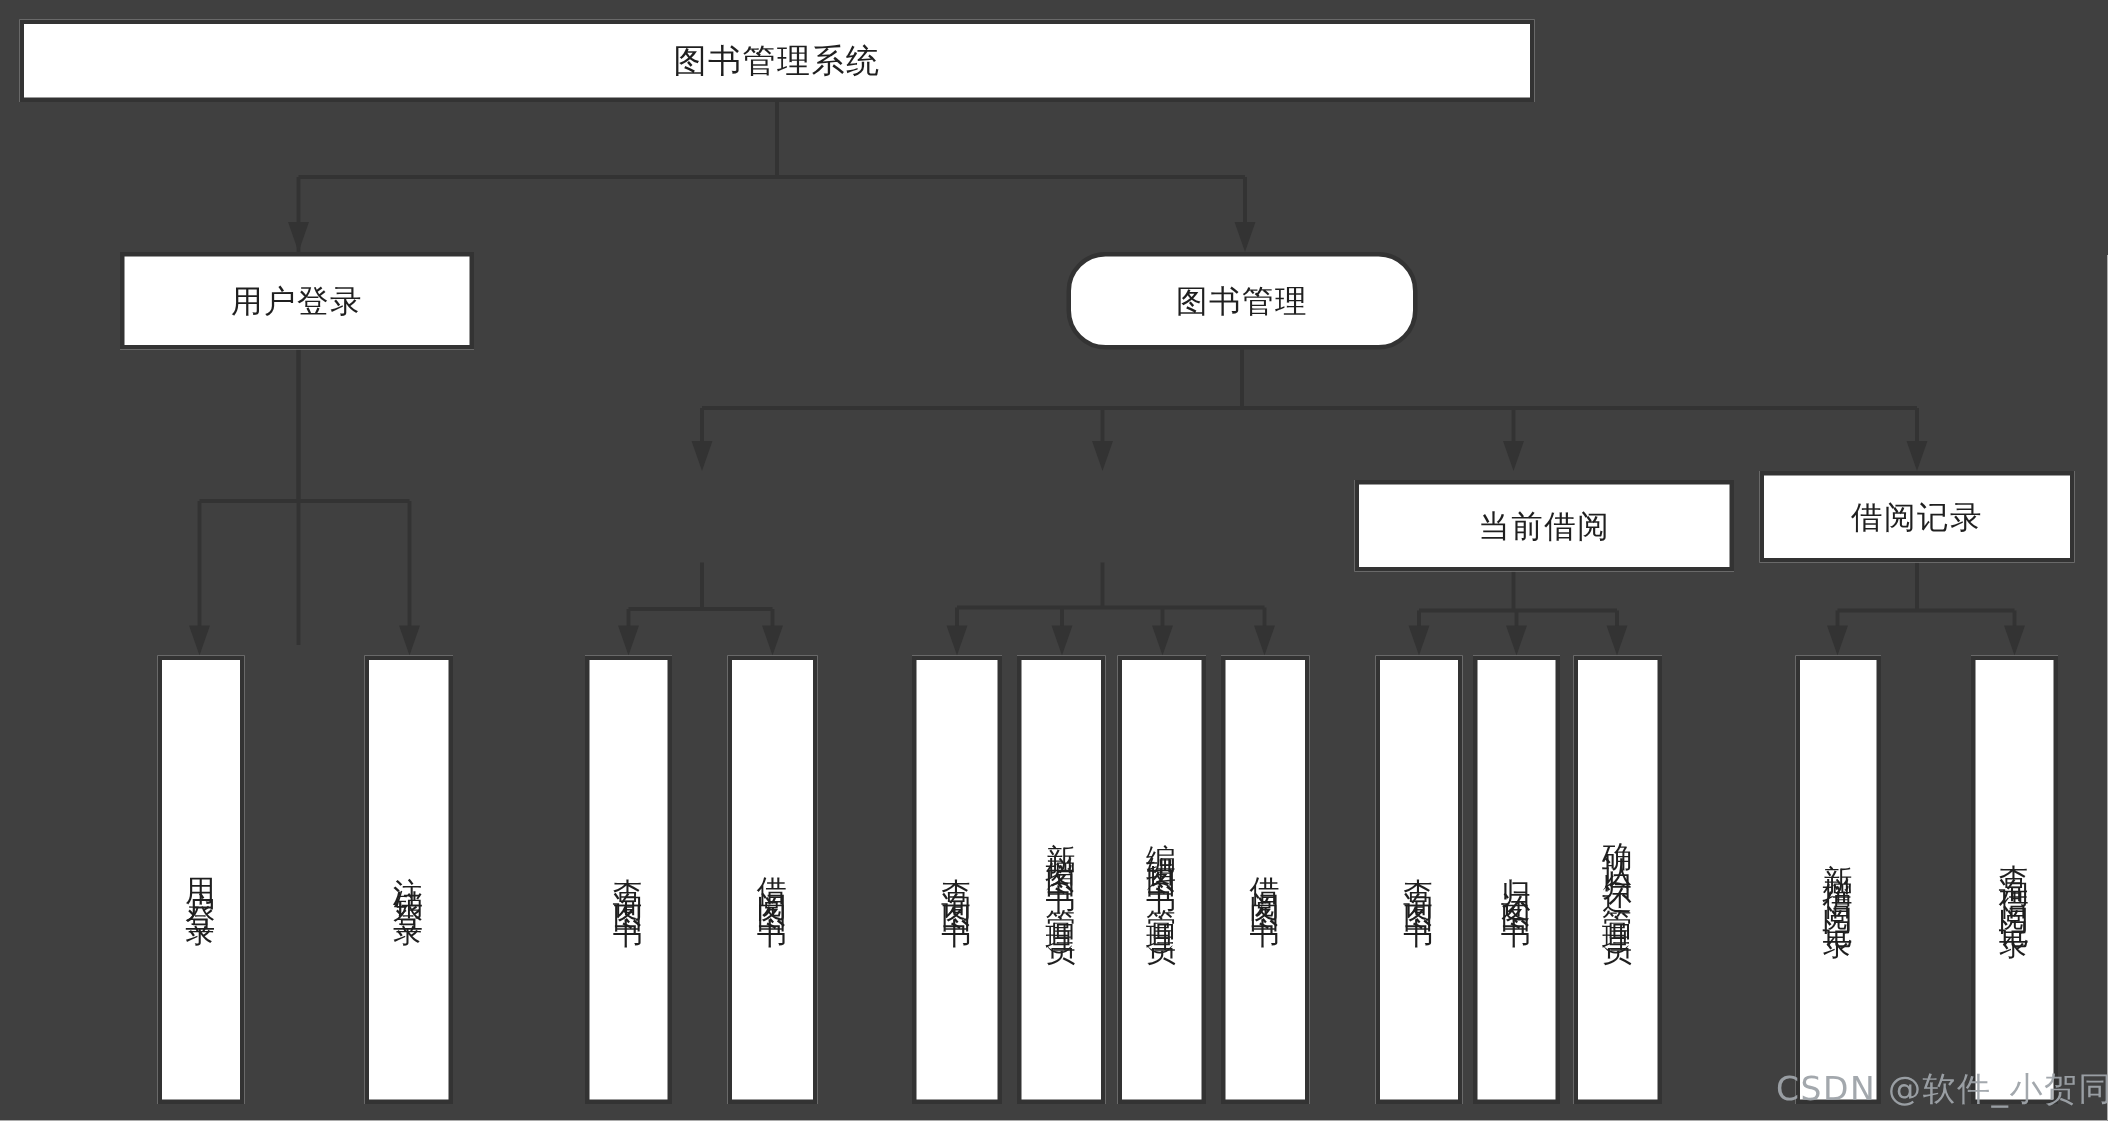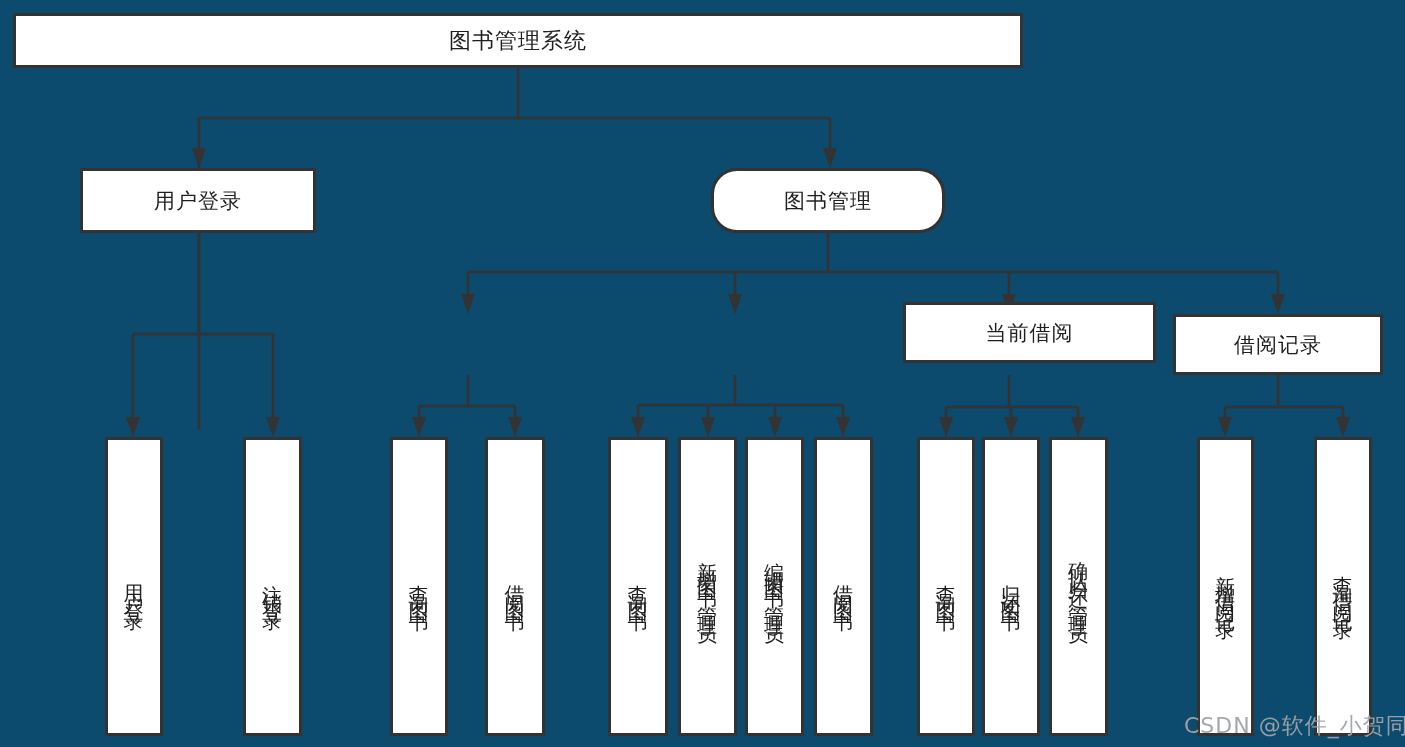--- a/index.html
+++ b/index.html
@@ -1,19 +1,19 @@
 <!DOCTYPE html>
 <html><head>
 <meta charset="utf-8">
 <style>
   html,body{margin:0;padding:0;background:#ffffff;}
   #canvas{
     position:relative;
     width:1405px;height:747px;
-    background:#0c4a6e;
+    background:#404040;
     font-family:"DejaVu Sans","Liberation Sans",sans-serif;
     color:#1f1f1f;
     overflow:hidden;
   }
   #connectors{position:absolute;left:0;top:0;z-index:0;}
   .node{
     position:absolute;
     box-sizing:border-box;
     border:3px solid #333333;
     background:#ffffff;
@@ -90,21 +90,21 @@
     <span>图书管理系统</span>
   </div>
 
   <div class="node h-node" style="left:80px;top:168px;width:236px;height:65px;">
     <span>用户登录</span>
   </div>
   <div class="node h-node" style="left:711px;top:168px;width:234px;height:65px;border-radius:26px;">
     <span>图书管理</span>
   </div>
 
-  <div class="node h-node" style="left:903px;top:302px;width:253px;height:61px;">
+  <div class="node h-node" style="left:903px;top:320px;width:253px;height:61px;">
     <span>当前借阅</span>
   </div>
   <div class="node h-node" style="left:1173px;top:314px;width:210px;height:61px;text-align:right;">
     <span>借阅记录</span>
   </div>
 
   <div class="node v-node" style="left:105px;width:58px;">
     <span class="vtext">用户登录</span>
   </div>
   <div class="node v-node" style="left:243px;width:59px;">

